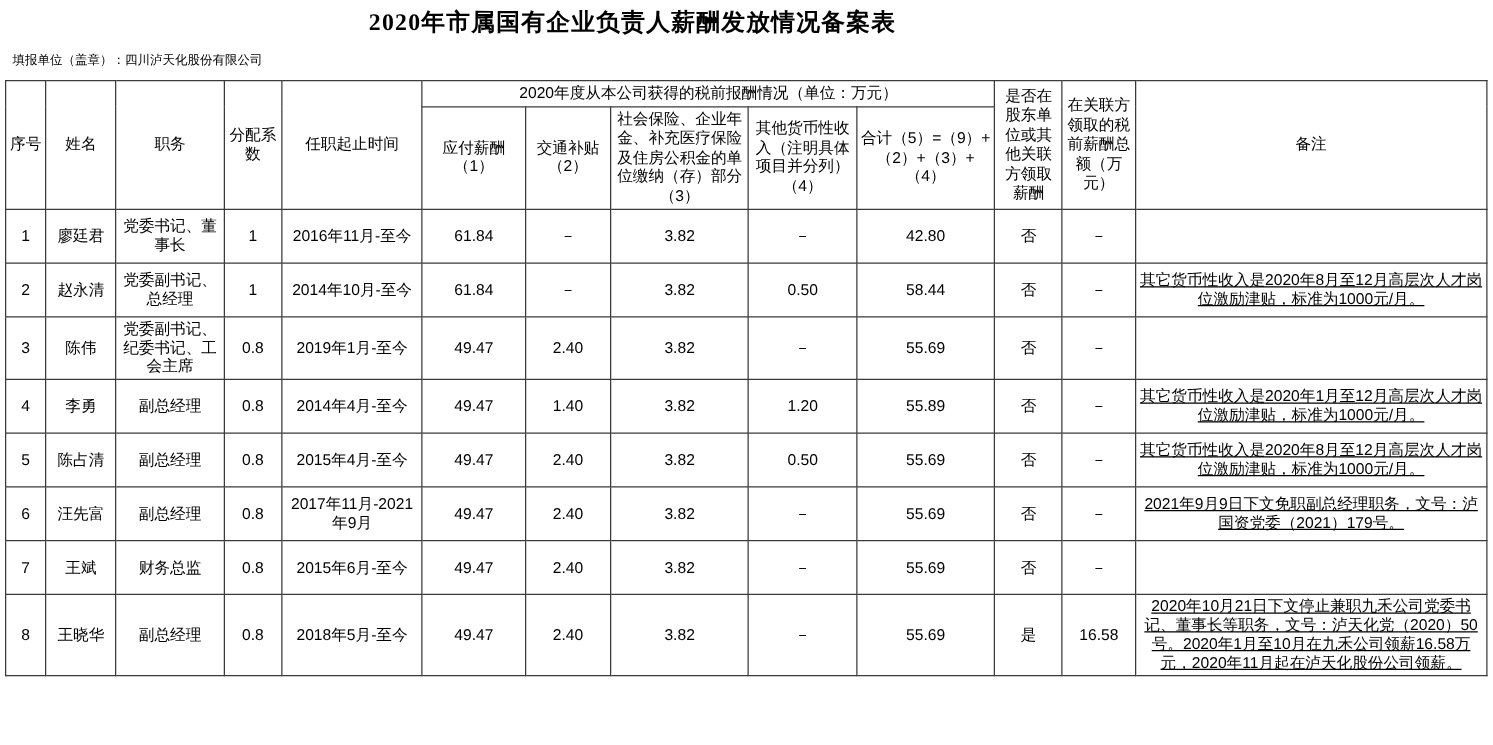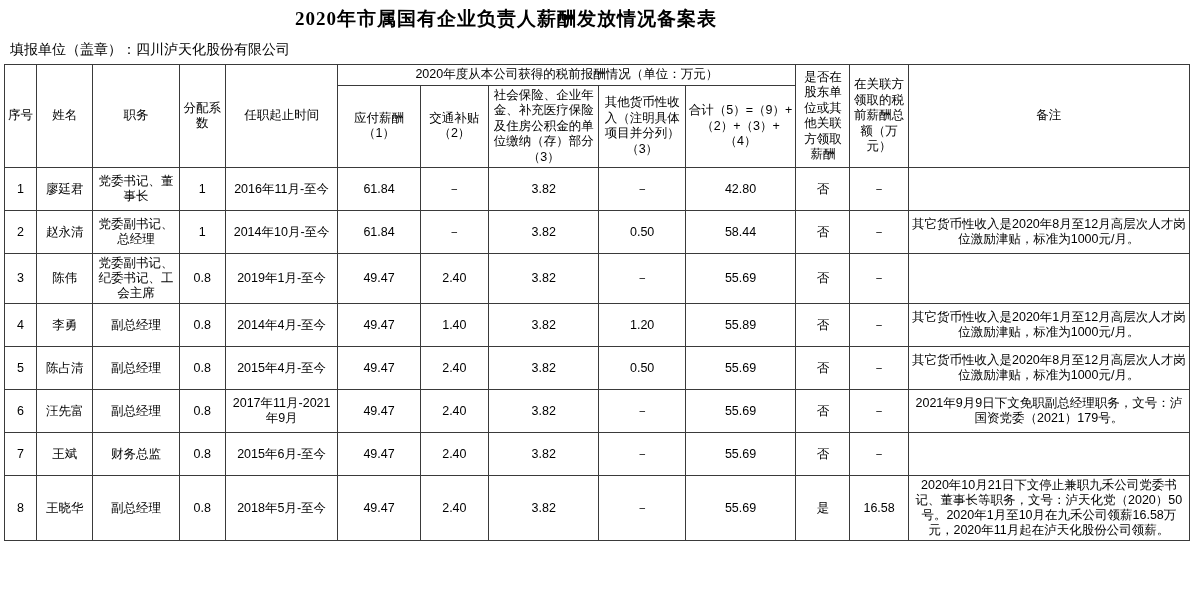--- a/index.html
+++ b/index.html
@@ -21,21 +21,21 @@
   .doc-title {
     text-align: center;
     font-weight: bold;
     font-size: 19px;
     font-family: "Liberation Serif", serif;
     letter-spacing: 1px;
     padding: 6px 0 4px 0;
     line-height: 26px;
   }
   .unit-line {
-    font-size: 14px;
+    font-size: 10px;
     padding: 4px 18px 6px 10px;
     font-family: "Liberation Sans", sans-serif;
     line-height: 18px;
   }
   table.main {
     border-collapse: collapse;
     width: 1186px;
     margin-left: 4px;
     table-layout: fixed;
   }
@@ -60,20 +60,21 @@
   .hdr-vert {
     font-size: 12.5px;
     line-height: 15px;
   }
   td.remark {
     text-align: left;
     font-size: 11px;
     line-height: 14px;
     padding: 2px 4px;
     word-break: break-all;
+    text-decoration: underline;
   }
   td.num {
     font-size: 12.5px;
   }
   td.seq { font-size: 12.5px; }
   td.post { font-size: 11.5px; line-height: 14px; }
   td.name { font-size: 13px; }
   td.dates { font-size: 11.5px; line-height: 14px; }
   .row-tall td { height: 38px; }
   .dash { font-size: 13px; }
@@ -126,21 +127,21 @@
         <th rowspan="2">任职起止时间</th>
         <th colspan="5" class="hdr-group">2020年度从本公司获得的税前报酬情况（单位：万元）</th>
         <th rowspan="2" class="hdr-vert">是否在股东单位或其他关联方领取薪酬</th>
         <th rowspan="2" class="hdr-vert">在关联方领取的税前薪酬总额（万元）</th>
         <th rowspan="2">备注</th>
       </tr>
       <tr>
         <th class="hdr-vert">应付薪酬（1）</th>
         <th class="hdr-vert">交通补贴（2）</th>
         <th class="hdr-vert">社会保险、企业年金、补充医疗保险及住房公积金的单位缴纳（存）部分（3）</th>
-        <th class="hdr-vert">其他货币性收入（注明具体项目并分列）（3）</th>
+        <th class="hdr-vert">其他货币性收入（注明具体项目并分列）（4）</th>
         <th class="hdr-vert">合计（5）=（9）+（2）+（3）+（4）</th>
       </tr>
     </thead>
     <tbody>
       <tr class="row-tall">
         <td class="seq">1</td>
         <td class="name">廖廷君</td>
         <td class="post">党委书记、董事长</td>
         <td class="num">1</td>
         <td class="dates">2016年11月-至今</td>

